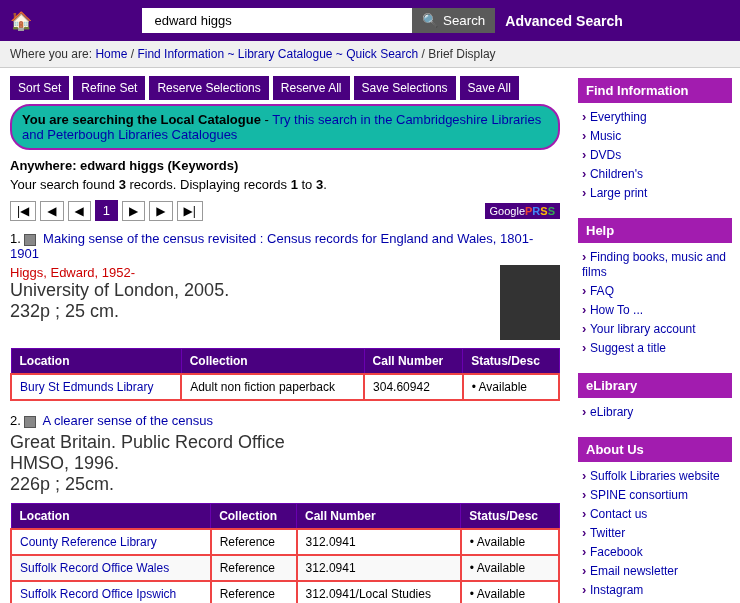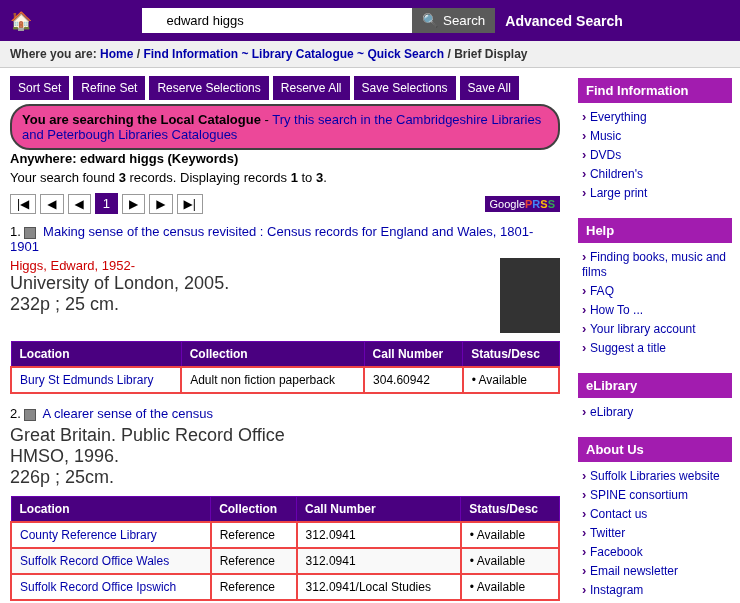--- a/index.html
+++ b/index.html
@@ -2,38 +2,38 @@
 <html><head>
   <meta charset="utf-8">
   <style>
     * { margin: 0; padding: 0; box-sizing: border-box; }
     body { font-family: Arial, sans-serif; font-size: 13px; background: #fff; width: 740px; }
 
     
     .header { background: #4a0080; padding: 8px 10px; display: flex; align-items: center; gap: 10px; }
     .header-home { color: #fff; font-size: 18px; cursor: pointer; }
     .search-bar { display: flex; margin-left: 100px; }
-    .search-bar input { width: 270px; padding: 5px 24px; border: none; font-size: 13px; }
+    .search-bar input { width: 270px; padding: 5px 12px; border: none; font-size: 13px; }
     .search-bar button { background: #5a5a5a; color: #fff; border: none; padding: 5px 10px; cursor: pointer; display: flex; align-items: center; gap: 4px; }
 
     
-    .breadcrumb { padding: 6px 10px; font-size: 12px; color: #333; background: #f0f0f0; border-bottom: 1px solid #ccc; font-weight: bold; }
+    .breadcrumb { padding: 6px 10px; font-size: 12px; color: #333; background: #f0f0f0; border-bottom: 1px solid #ccc; }
     .breadcrumb a { color: #00a; text-decoration: none; }
 
     
     .main-layout { display: flex; gap: 0; }
     .content { flex: 1; padding: 8px 10px; min-width: 0; }
     .sidebar { width: 170px; min-width: 170px; padding: 0 8px 8px 8px; }
 
     
     .toolbar { display: flex; gap: 4px; margin-bottom: 4px; flex-wrap: wrap; }
     .toolbar button { background: #4a0080; color: #fff; border: none; padding: 5px 8px; font-size: 12px; cursor: pointer; white-space: nowrap; }
 
     
-    .alert-box { border: 2px solid #404040; border-radius: 20px; padding: 6px 10px; margin-bottom: 1px; background: #ec4899; }
+    .alert-box { border: 2px solid #a21caf; border-radius: 20px; padding: 6px 10px; margin-bottom: 8px; background: #14b8a6; }
     .alert-box .alert-text { color: #000; font-size: 13px; }
     .alert-box a { color: #00a; }
     .bold-text { font-weight: bold; }
     .records-info { font-size: 13px; margin-bottom: 8px; }
     .records-info b { font-weight: bold; }
 
     
     .pagination { display: flex; align-items: center; gap: 4px; margin-bottom: 10px; }
     .pagination button { background: #fff; border: 1px solid #999; padding: 2px 6px; cursor: pointer; font-size: 12px; }
     .pagination .current-page { background: #4a0080; color: #fff; border: none; padding: 3px 8px; font-size: 13px; }

